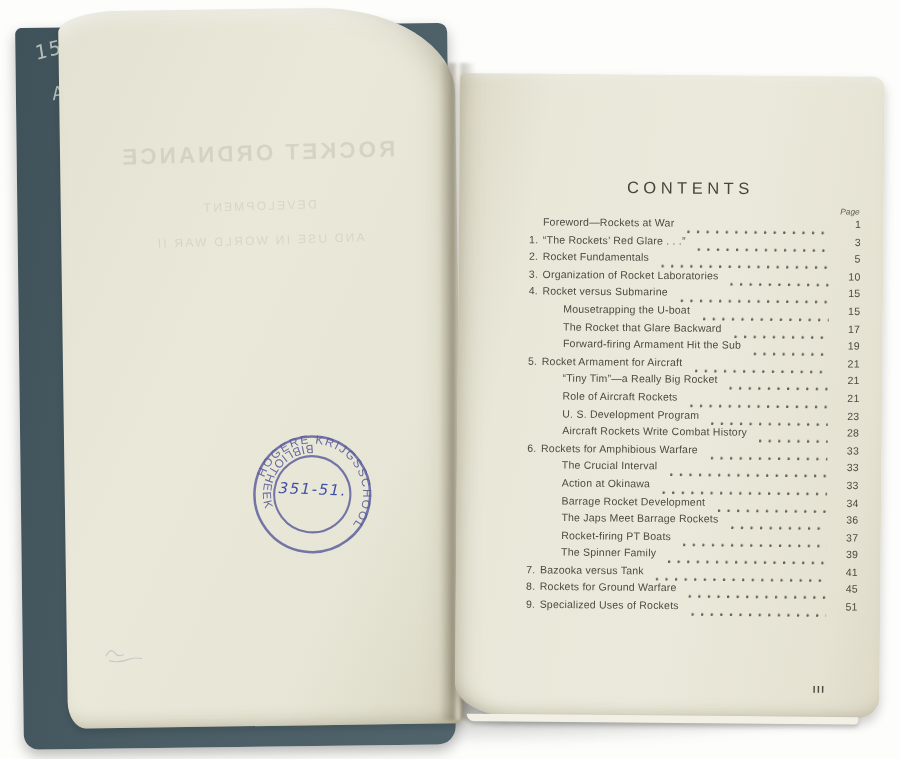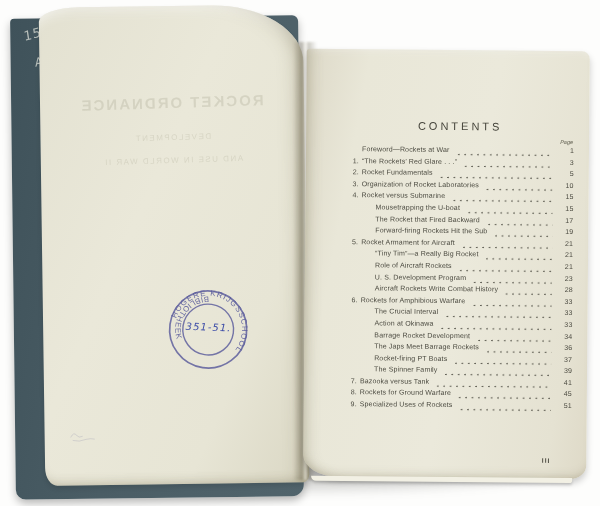--- a/index.html
+++ b/index.html
@@ -163,27 +163,27 @@
     <span class="toc-page">15</span>
   </div>
           <div class="toc-row sub">
     <span class="toc-num"></span>
     <span class="toc-title-text">Mousetrapping the U-boat</span>
     <span class="toc-leader"></span>
     <span class="toc-page">15</span>
   </div>
           <div class="toc-row sub">
     <span class="toc-num"></span>
-    <span class="toc-title-text">The Rocket that Fired Backward</span>
+    <span class="toc-title-text">The Rocket that Glare Backward</span>
     <span class="toc-leader"></span>
     <span class="toc-page">17</span>
   </div>
           <div class="toc-row sub">
     <span class="toc-num"></span>
-    <span class="toc-title-text">Forward-firing Rockets Hit the Sub</span>
+    <span class="toc-title-text">Forward-firing Armament Hit the Sub</span>
     <span class="toc-leader"></span>
     <span class="toc-page">19</span>
   </div>
           <div class="toc-row">
     <span class="toc-num">5.</span>
     <span class="toc-title-text">Rocket Armament for Aircraft</span>
     <span class="toc-leader"></span>
     <span class="toc-page">21</span>
   </div>
           <div class="toc-row sub">

